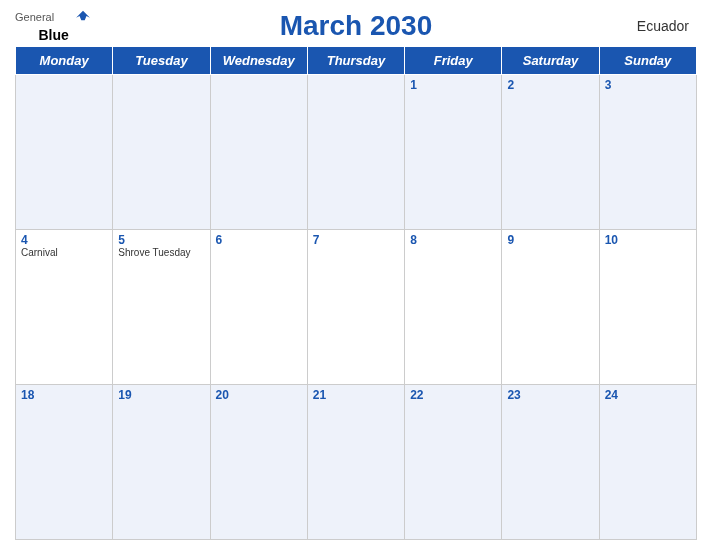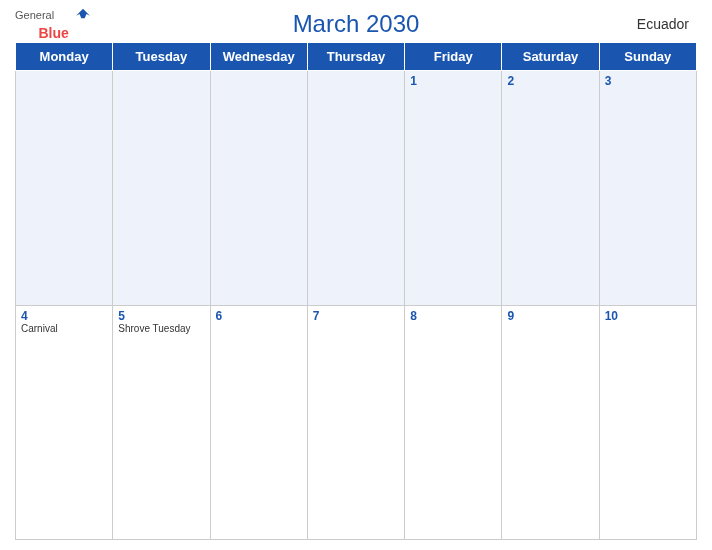--- a/index.html
+++ b/index.html
@@ -25,23 +25,23 @@
       display: flex;
       flex-direction: column;
       align-items: center;
     }
     .logo-row {
       display: flex;
       align-items: center;
       gap: 20px;
     }
     .title {
-      font-size: 24px;
+      font-size: 28px;
       color: #1a56b0;
-      font-weight: normal;
+      font-weight: bold;
       text-align: right;
     }
     .country {
       position: absolute;
       right: 8px;
       font-size: 14px;
       color: #333;
     }
     .calendar {
       width: 100%;
@@ -49,20 +49,21 @@
       border-collapse: collapse;
     }
     .calendar th {
       background-color: #1a56b0;
       color: white;
       text-align: center;
       padding: 6px 2px;
       font-size: 13px;
       font-weight: bold;
       border: 1px solid #fff;
+      font-style: italic;
     }
     .calendar td {
       border: 1px solid #ccc;
       vertical-align: top;
       padding: 3px 5px;
       width: calc(100% / 7);
       height: 72px;
     }
     .day-number {
       font-size: 12px;
@@ -91,21 +92,21 @@
   <div class="logo">
     <div class="logo-row">
       <span style="font-size:11px;color:#555;">General</span>
       <span>
         <svg viewBox="0 0 20 15" width="18" height="13">
           <polygon points="10,2 18,10 14,8 12,13 8,13 6,8 2,10" fill="#1a56b0"></polygon>
         </svg>
       </span>
     </div>
     <div>
-      <span style="font-size:14px;color:#ef4444;font-weight:bold;">Blue</span>
+      <span style="font-size:14px;color:#000000;font-weight:bold;">Blue</span>
     </div>
   </div>
   <h1 class="title">March 2030</h1>
   <div class="country">Ecuador</div>
 </div>
 
 <table class="calendar">
   <thead>
     <tr class="week-header-row">
     <th>Monday</th>
@@ -151,14 +152,37 @@
         <td>
           <div class="day-number">8</div>
         </td>
         <td>
           <div class="day-number">9</div>
         </td>
         <td>
           <div class="day-number">10</div>
         </td>
       </tr>
+      <tr>
+        <td>
+          <div class="day-number">18</div>
+        </td>
+        <td>
+          <div class="day-number">19</div>
+        </td>
+        <td>
+          <div class="day-number">20</div>
+        </td>
+        <td>
+          <div class="day-number">21</div>
+        </td>
+        <td>
+          <div class="day-number">22</div>
+        </td>
+        <td>
+          <div class="day-number">23</div>
+        </td>
+        <td>
+          <div class="day-number">24</div>
+        </td>
+      </tr>
     </tbody>
 </table>
 
 </body></html>

